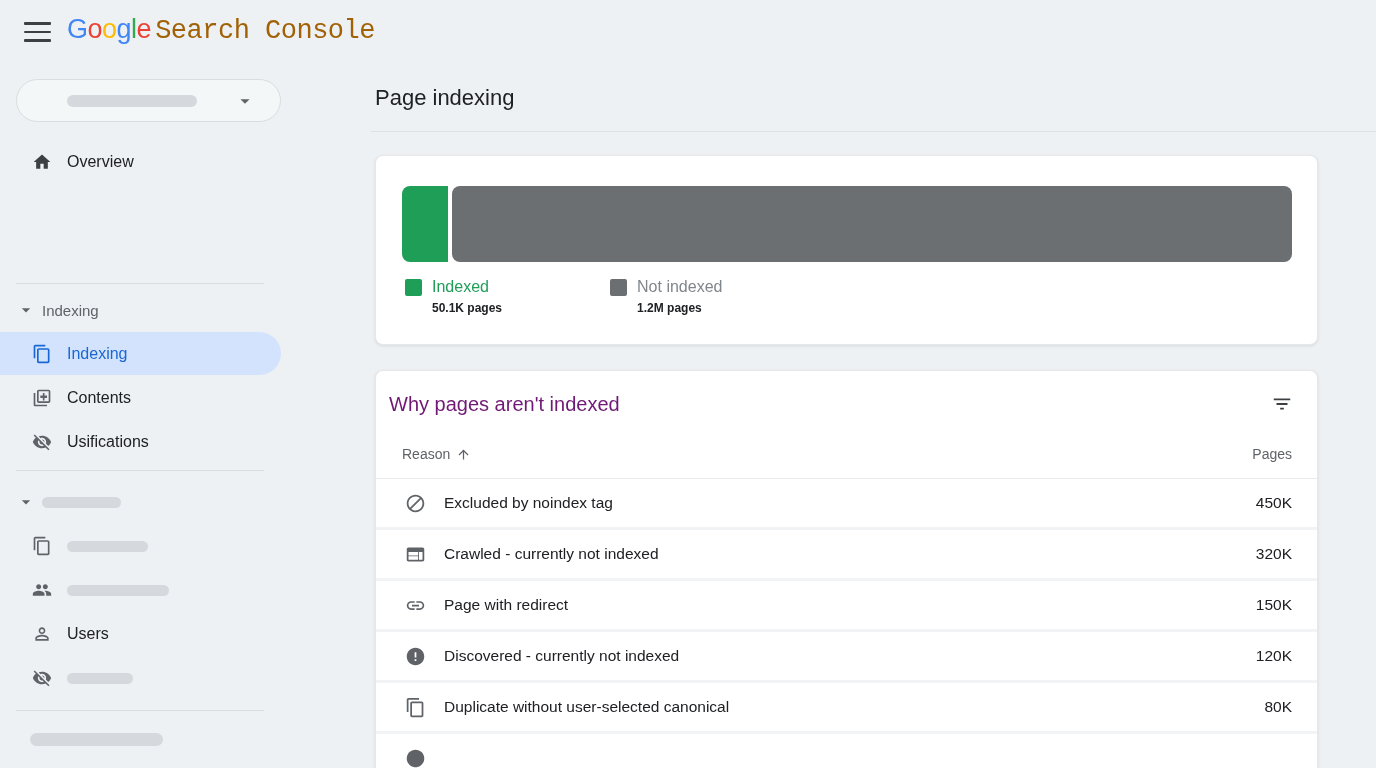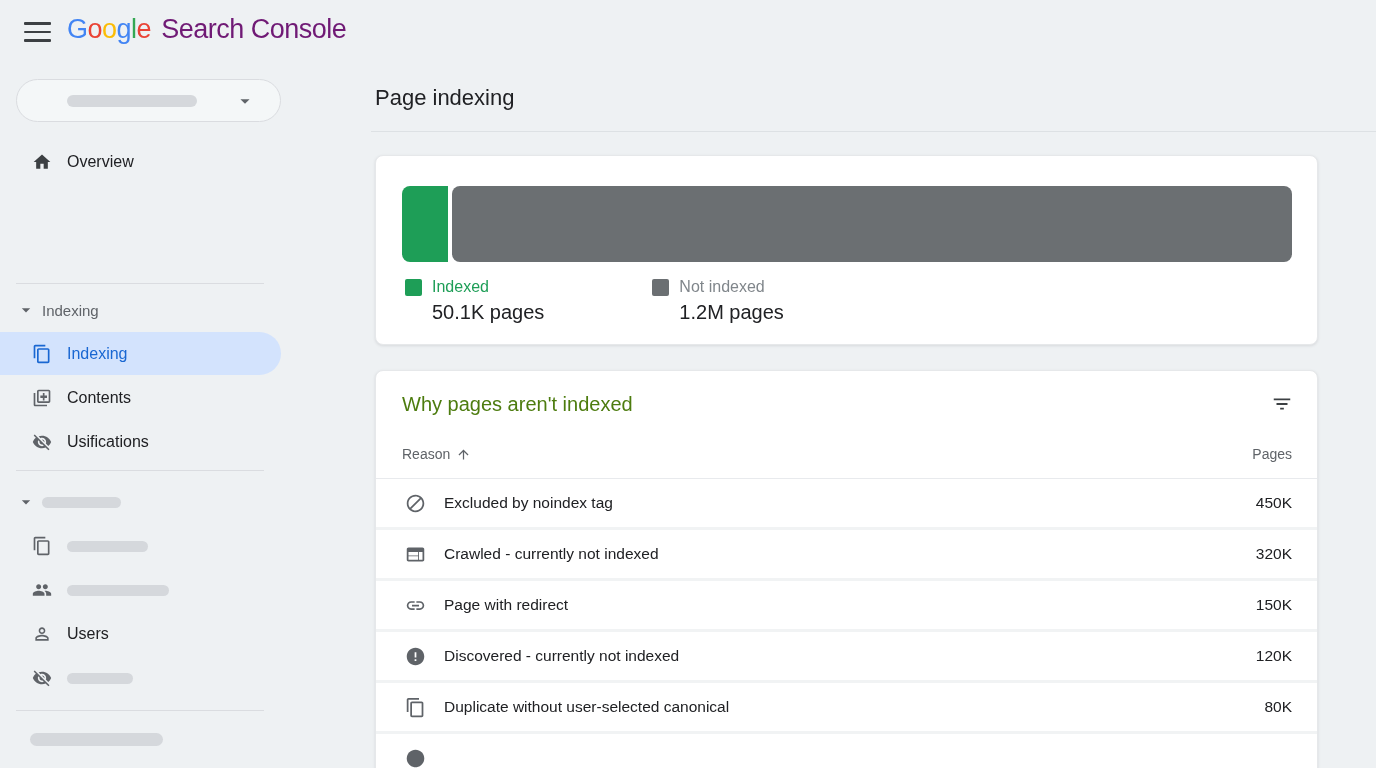--- a/index.html
+++ b/index.html
@@ -8,21 +8,21 @@
     font-family:"Liberation Sans","DejaVu Sans",sans-serif;
     background:#eef1f3; color:#202124; position:relative;
   }
   
   .hamburger { position:absolute; left:24px; top:22px; width:27px; height:20px;
     display:flex; flex-direction:column; justify-content:space-between; cursor:pointer; }
   .hamburger span { display:block; height:2.6px; background:#3c4043; border-radius:1px; }
   .logo { position:absolute; left:67px; top:14px; font-size:27px; letter-spacing:-0.5px;
     white-space:nowrap; }
   .logo .g-word { font-weight:500; }
-  .logo .suffix { color:#701a75; font-weight:400; margin-left:10px; }
+  .logo .suffix { color:#a16207; font-weight:400; margin-left:4px;font-family:Liberation Mono, monospace; }
   
   .prop-pill { position:absolute; left:16px; top:79px; width:265px; height:43px;
     border:1px solid #dadce0; border-radius:22px; background:#f4f7f8;
     display:flex; align-items:center; cursor:pointer; }
   .prop-skel { width:130px; height:12px; border-radius:6px; background:#d5d8dc; margin-left:50px; }
   .prop-caret { margin-left:auto; margin-right:24px; }
   .caret-svg { width:22px; height:22px; fill:#5f6368; display:block; }
   .navblock { position:absolute; left:0; width:345px; }
   .nav-item { height:44px; display:flex; align-items:center; padding-left:32px;
     font-size:16px; font-weight:500; color:#202124; cursor:pointer; }
@@ -57,24 +57,24 @@
   .bar-indexed { height:100%; border-radius:8px 0 0 8px; margin-right:4px; }
   .bar-notindexed { height:100%; flex:1; border-radius:8px; }
   .legend { position:absolute; left:29px; top:122px; display:flex; }
   .legend-group { display:grid; grid-template-columns:17px auto; column-gap:10px;
     row-gap:5px; align-items:center; }
   .legend-group.second { margin-left:108px; }
   .swatch { width:17px; height:17px; border-radius:2px; }
   .legend-label { font-size:16px; }
   .legend-label.green { color:#1e9e57; }
   .legend-label.gray { color:#80868b; }
-  .legend-value { grid-column:2; font-size:20px; color:#202124; }
-  
-  .table-title { position:absolute; left:26px; top:22px; font-size:20px; font-weight:400;
-    color:#4d7c0f; }
+  .legend-value { grid-column:2; font-size:12px; color:#202124;font-weight:bold; }
+  
+  .table-title { position:absolute; left:13px; top:22px; font-size:20px; font-weight:400;
+    color:#701a75; }
   .filter-btn { position:absolute; right:22px; top:22px; width:24px; height:24px;
     cursor:pointer; display:flex; }
   .filter-btn svg { width:22px; height:22px; fill:#3c4043; }
   .col-head { position:absolute; left:26px; right:25px; top:72px; height:22px;
     display:flex; align-items:center; font-size:14px; color:#5f6368;gap:32px; }
   .reason-head { display:flex; align-items:center; cursor:pointer; }
   .sort-arrow { width:15px; height:15px; fill:#5f6368; margin-left:6px; }
   .pages-head { margin-left:auto; }
   .head-divider { position:absolute; left:0; right:0; top:107px; height:1px; background:#e8eaed; }
   .trows { position:absolute; left:0; right:0; top:108px; }

